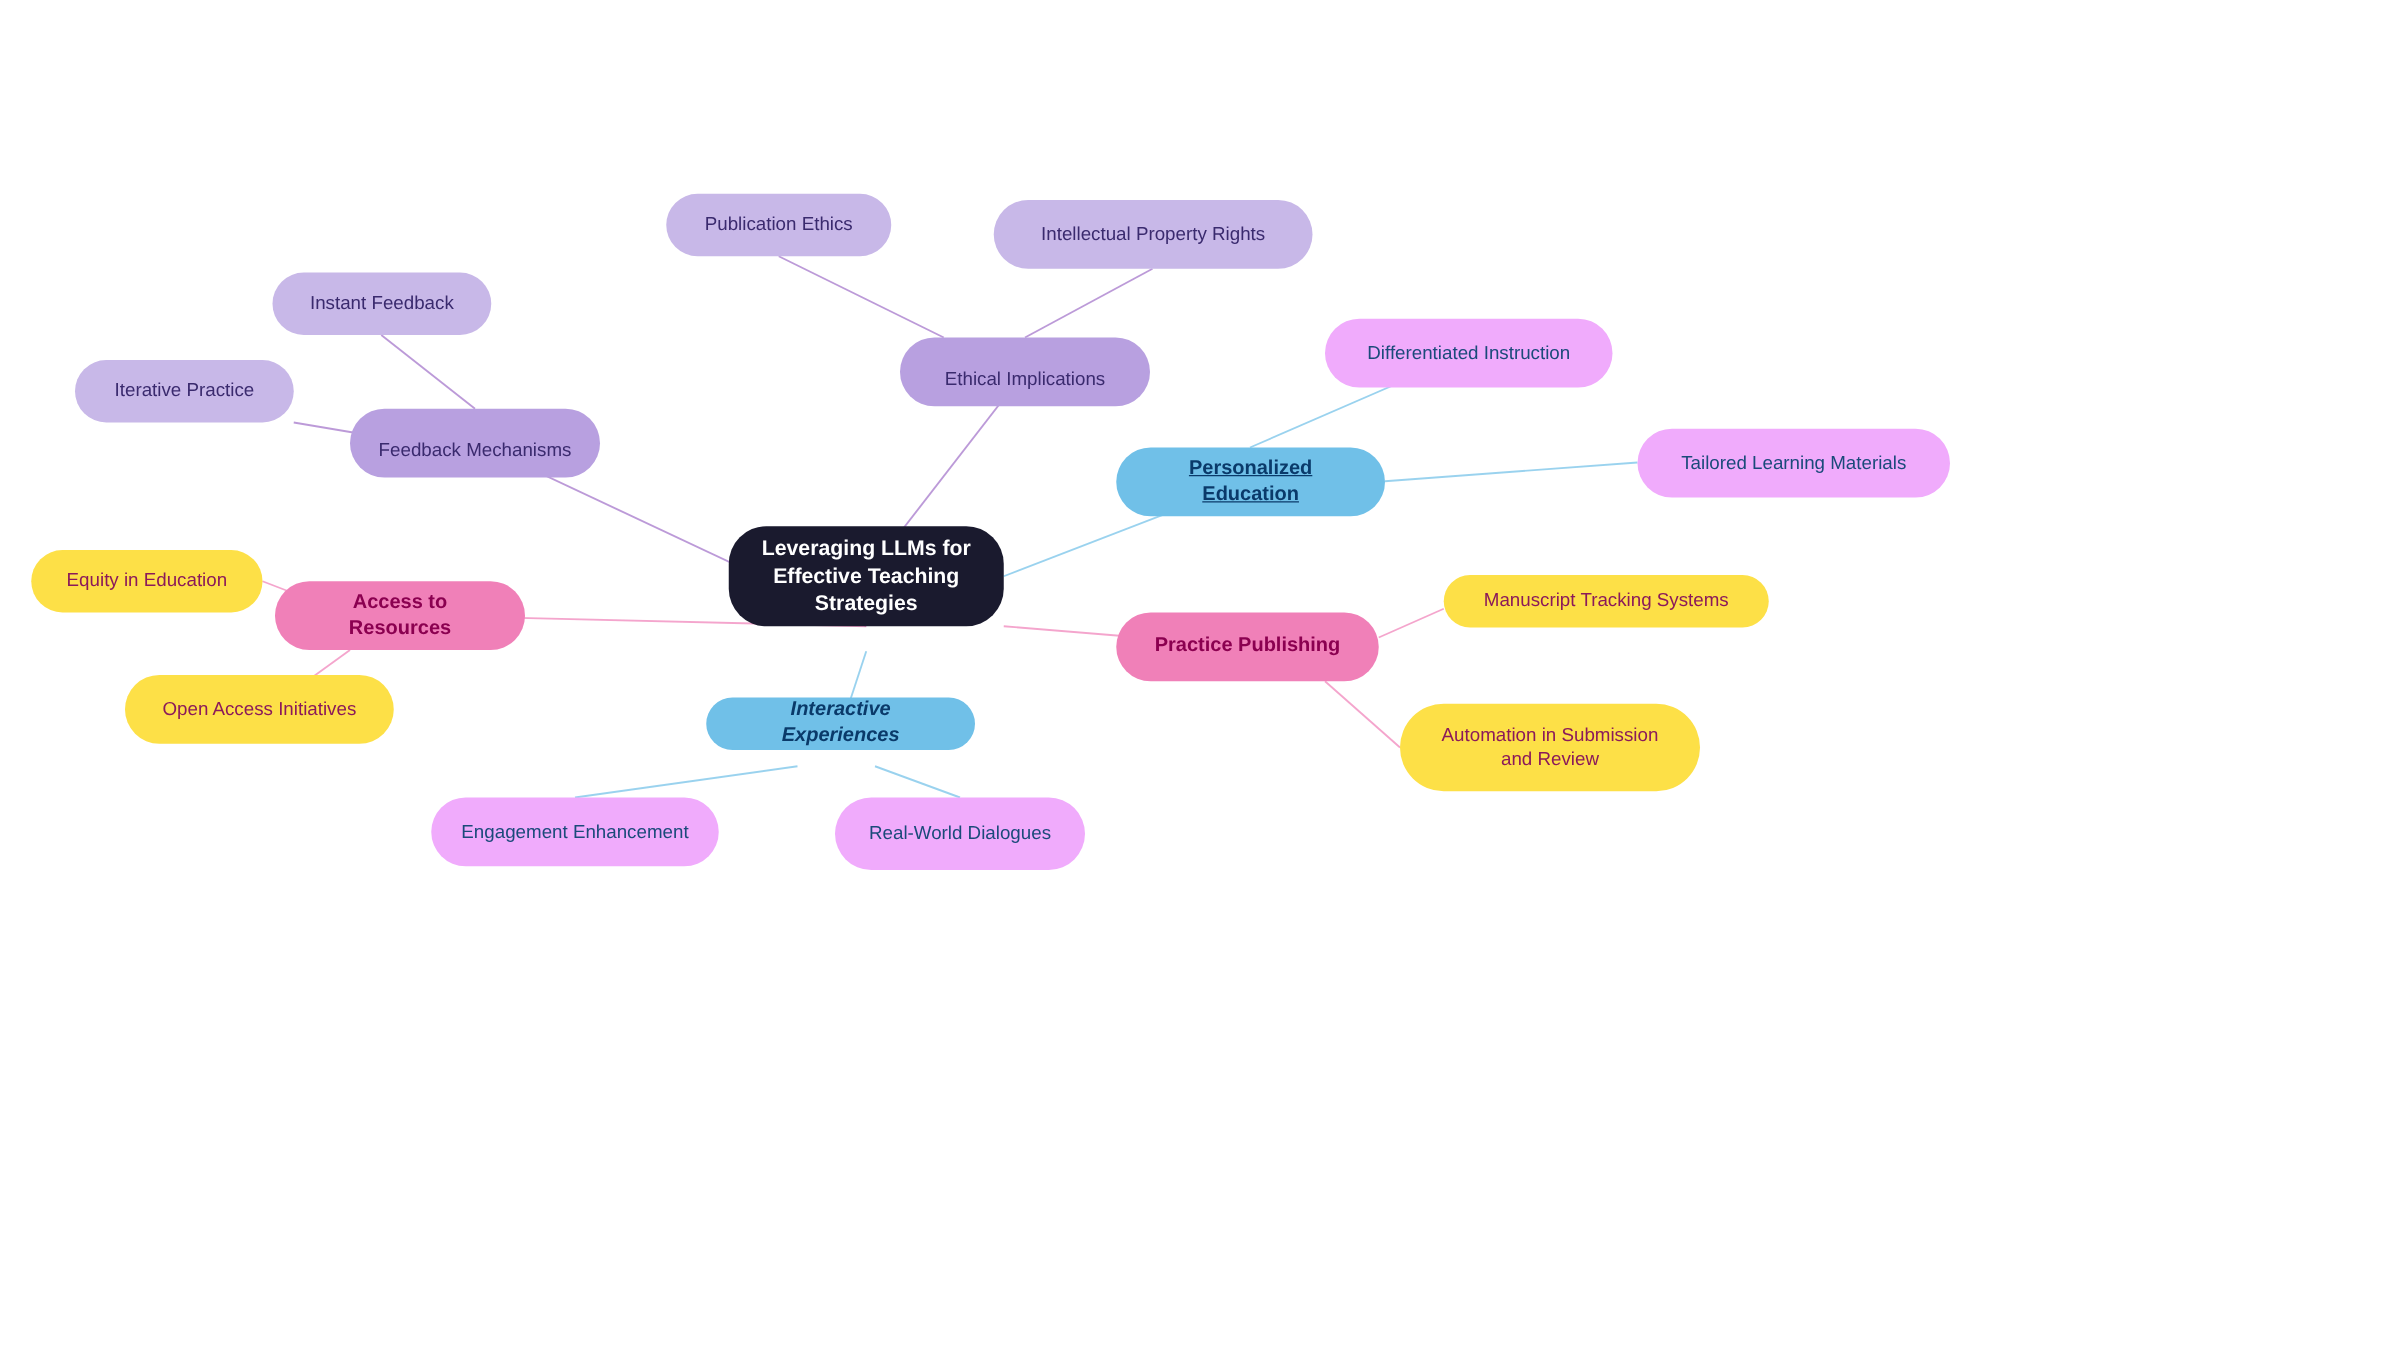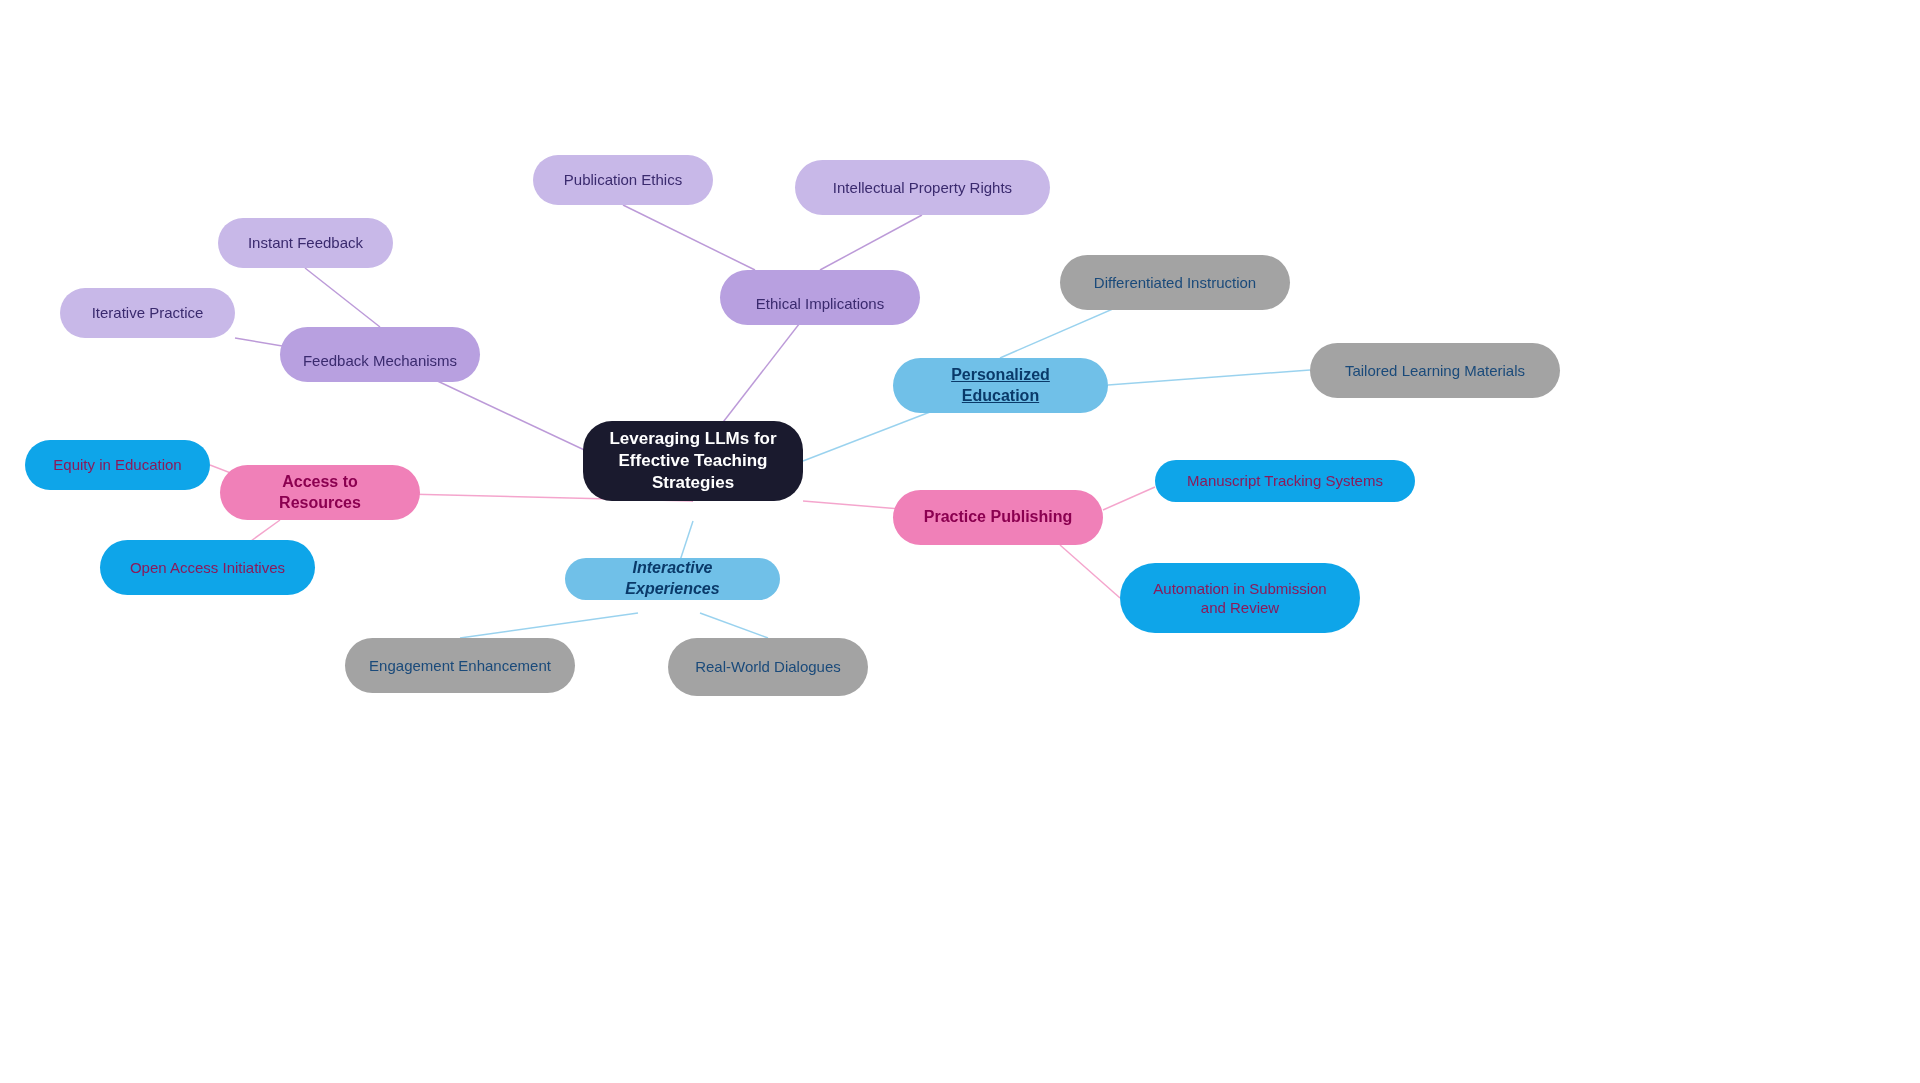--- a/index.html
+++ b/index.html
@@ -43,31 +43,31 @@
     .node-purple {
       background: #c8b8e8;
       color: #3a2a6e;
     }
     .node-purple-mid {
       background: #b8a0e0;
       color: #3a2a6e;
       align-items: flex-end;
     }
     .node-pink {
-      background: #0ea5e9;
+      background: #fde047;
       color: #8b1a5a;
     }
     .node-pink-mid {
       background: #f080b8;
       color: #8b0050;
       font-size: 16px;
       font-weight: 600;
     }
     .node-blue {
-      background: #a3a3a3;
+      background: #f0abfc;
       color: #1a4a7a;
     }
     .node-blue-mid {
       background: #70c0e8;
       color: #0a3a6a;
       font-size: 16px;
       font-weight: 600;
     }
   </style>
 </head>
@@ -87,21 +87,21 @@
     <line x1="280" y1="492" x2="210" y2="465" stroke="#f080b8" stroke-width="1.5" opacity="0.7"></line>
     <line x1="280" y1="520" x2="215" y2="567" stroke="#f080b8" stroke-width="1.5" opacity="0.7"></line>
     <line x1="638" y1="613" x2="460" y2="638" stroke="#70c0e8" stroke-width="1.5" opacity="0.7"></line>
     <line x1="700" y1="613" x2="768" y2="638" stroke="#70c0e8" stroke-width="1.5" opacity="0.7"></line>
     <line x1="1000" y1="358" x2="1175" y2="282" stroke="#70c0e8" stroke-width="1.5" opacity="0.7"></line>
     <line x1="1108" y1="385" x2="1310" y2="370" stroke="#70c0e8" stroke-width="1.5" opacity="0.7"></line>
     <line x1="1103" y1="510" x2="1155" y2="487" stroke="#f080b8" stroke-width="1.5" opacity="0.7"></line>
     <line x1="1060" y1="545" x2="1120" y2="598" stroke="#f080b8" stroke-width="1.5" opacity="0.7"></line>
   </svg>
 
-<div class="node node-center" style="left: 583px; top: 421px; width: 220px; height: 80px; border-radius: 29px;">
+<div class="node node-center" style="left: 583px; top: 421px; width: 220px; height: 80px;">
   <span>Leveraging LLMs for Effective Teaching Strategies</span>
 </div>
 
 <div class="node node-purple-mid" style="left:280px;top:327px;width:200px;height:55px;">
   <span>Feedback Mechanisms</span>
 </div>
 <div class="node node-purple" style="left:218px;top:218px;width:175px;height:50px;">
   <span>Instant Feedback</span>
 </div>
 <div class="node node-purple" style="left:60px;top:288px;width:175px;height:50px;">

